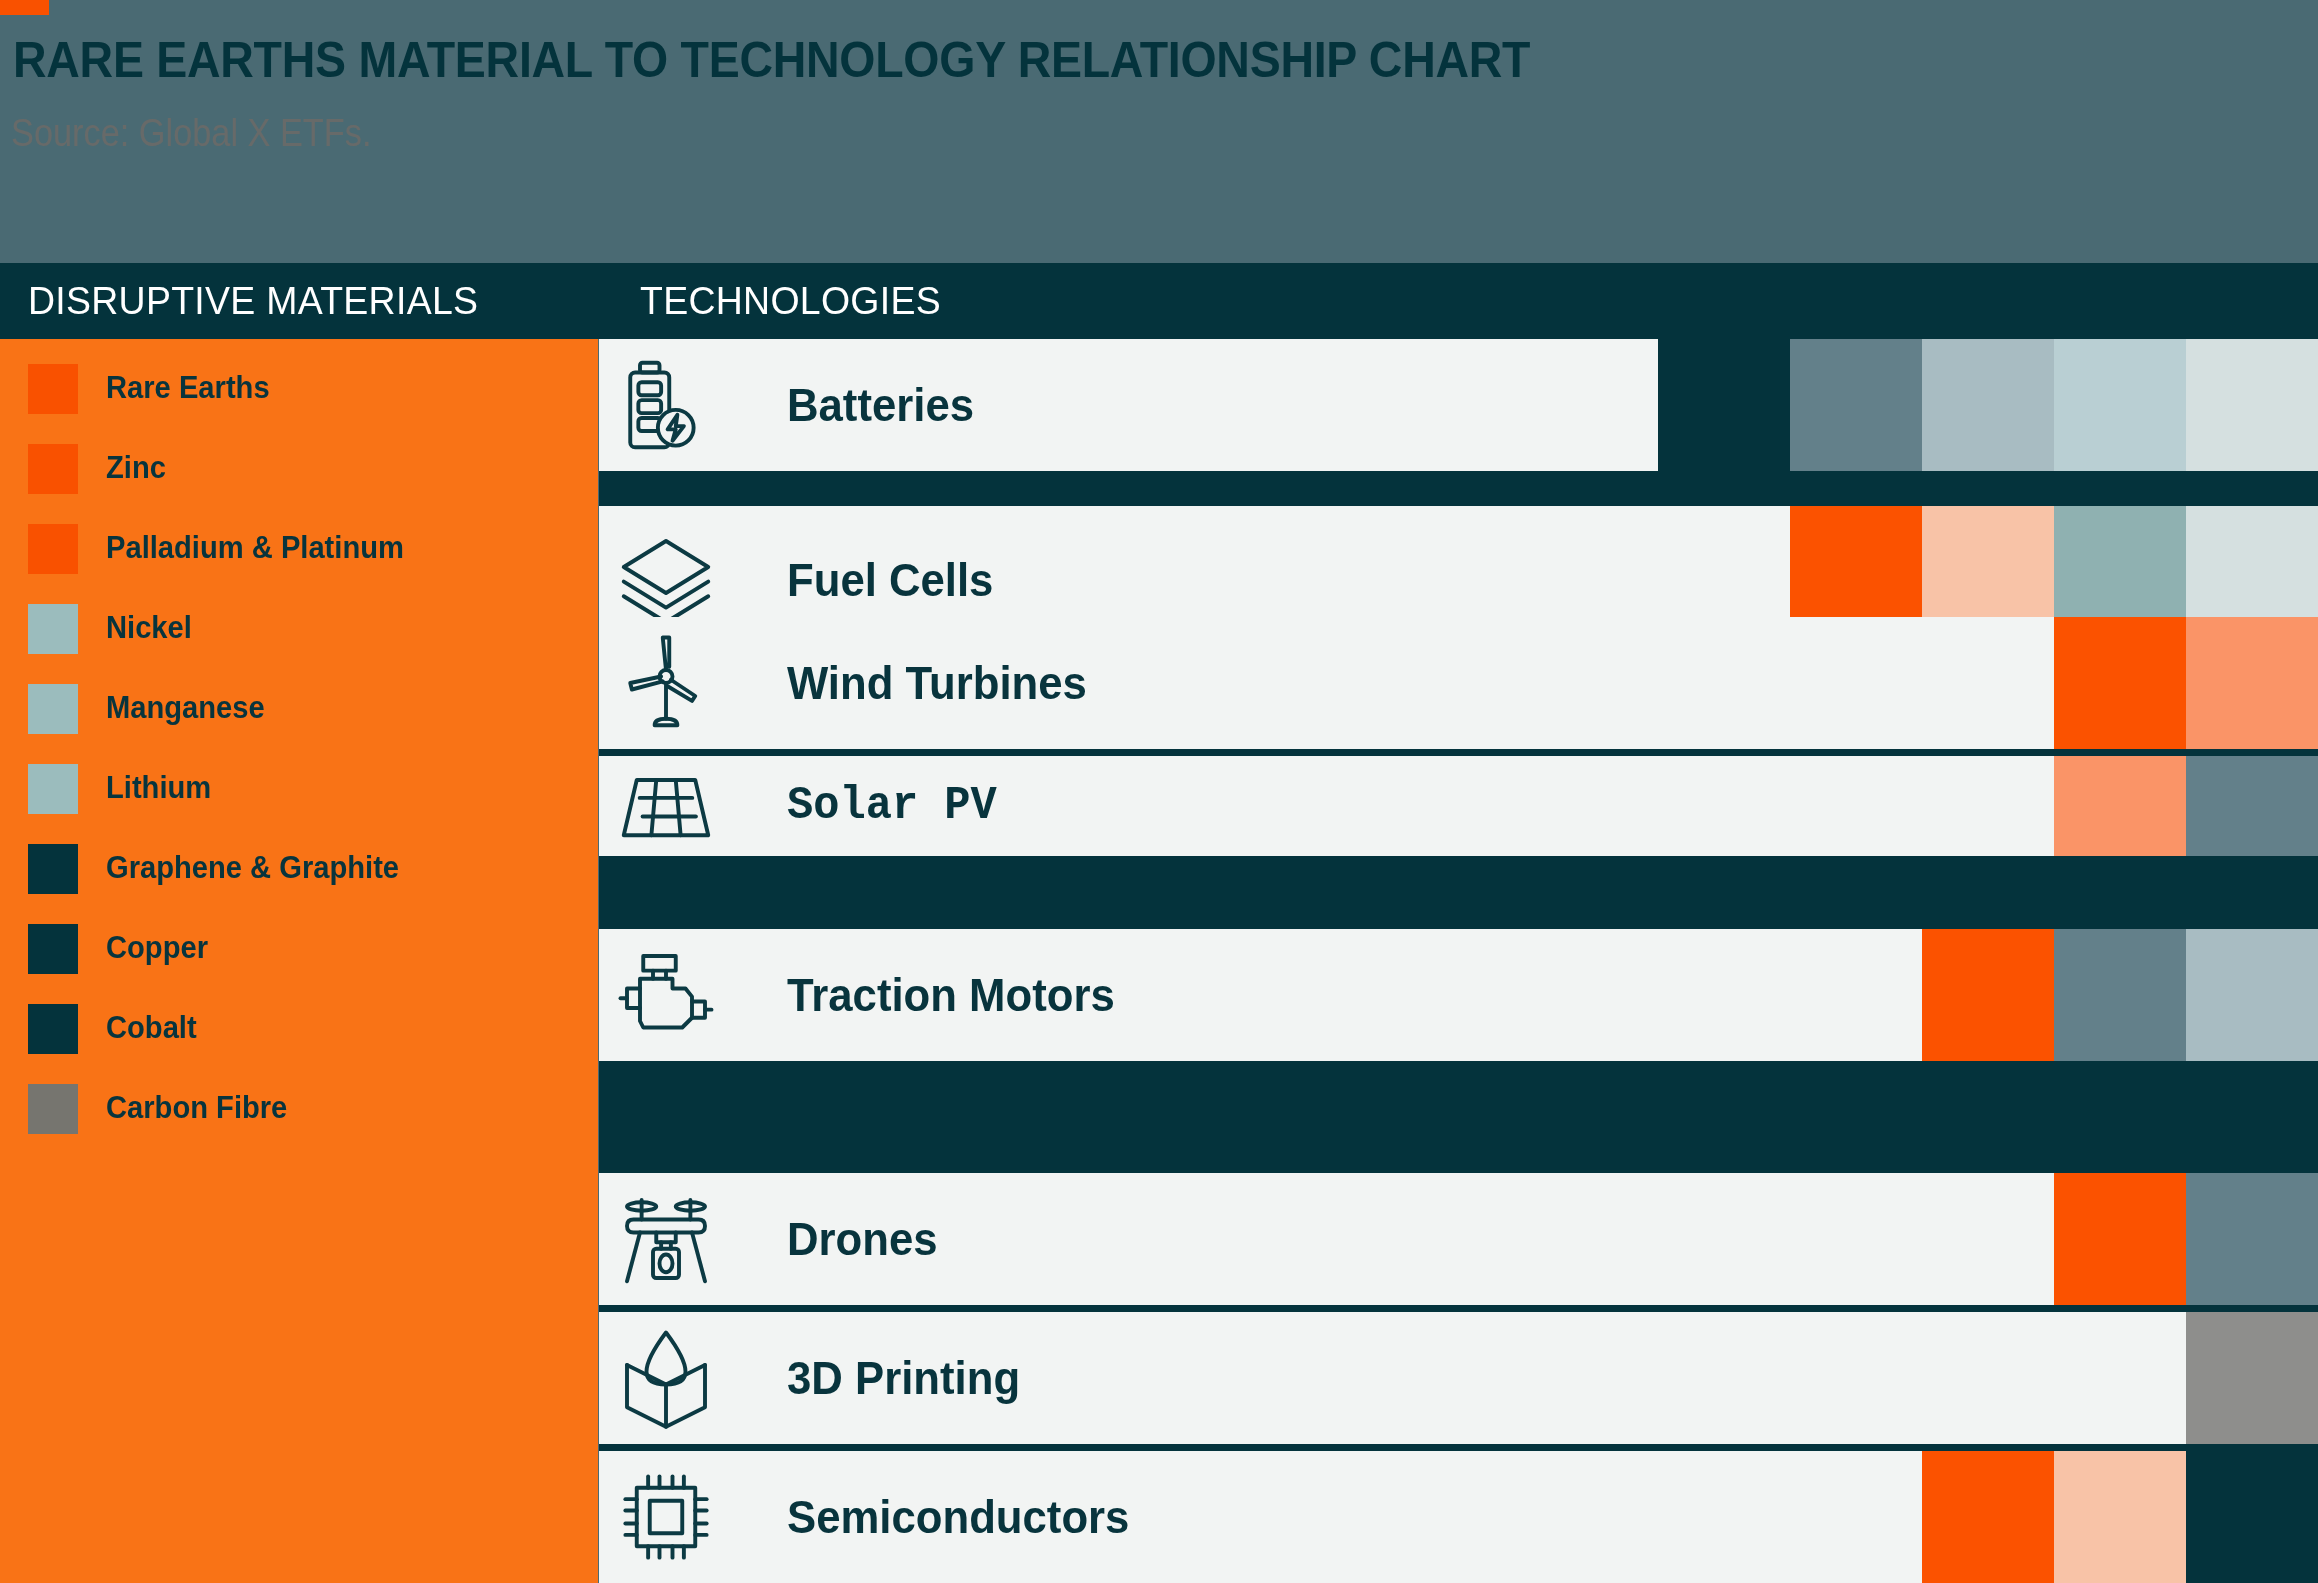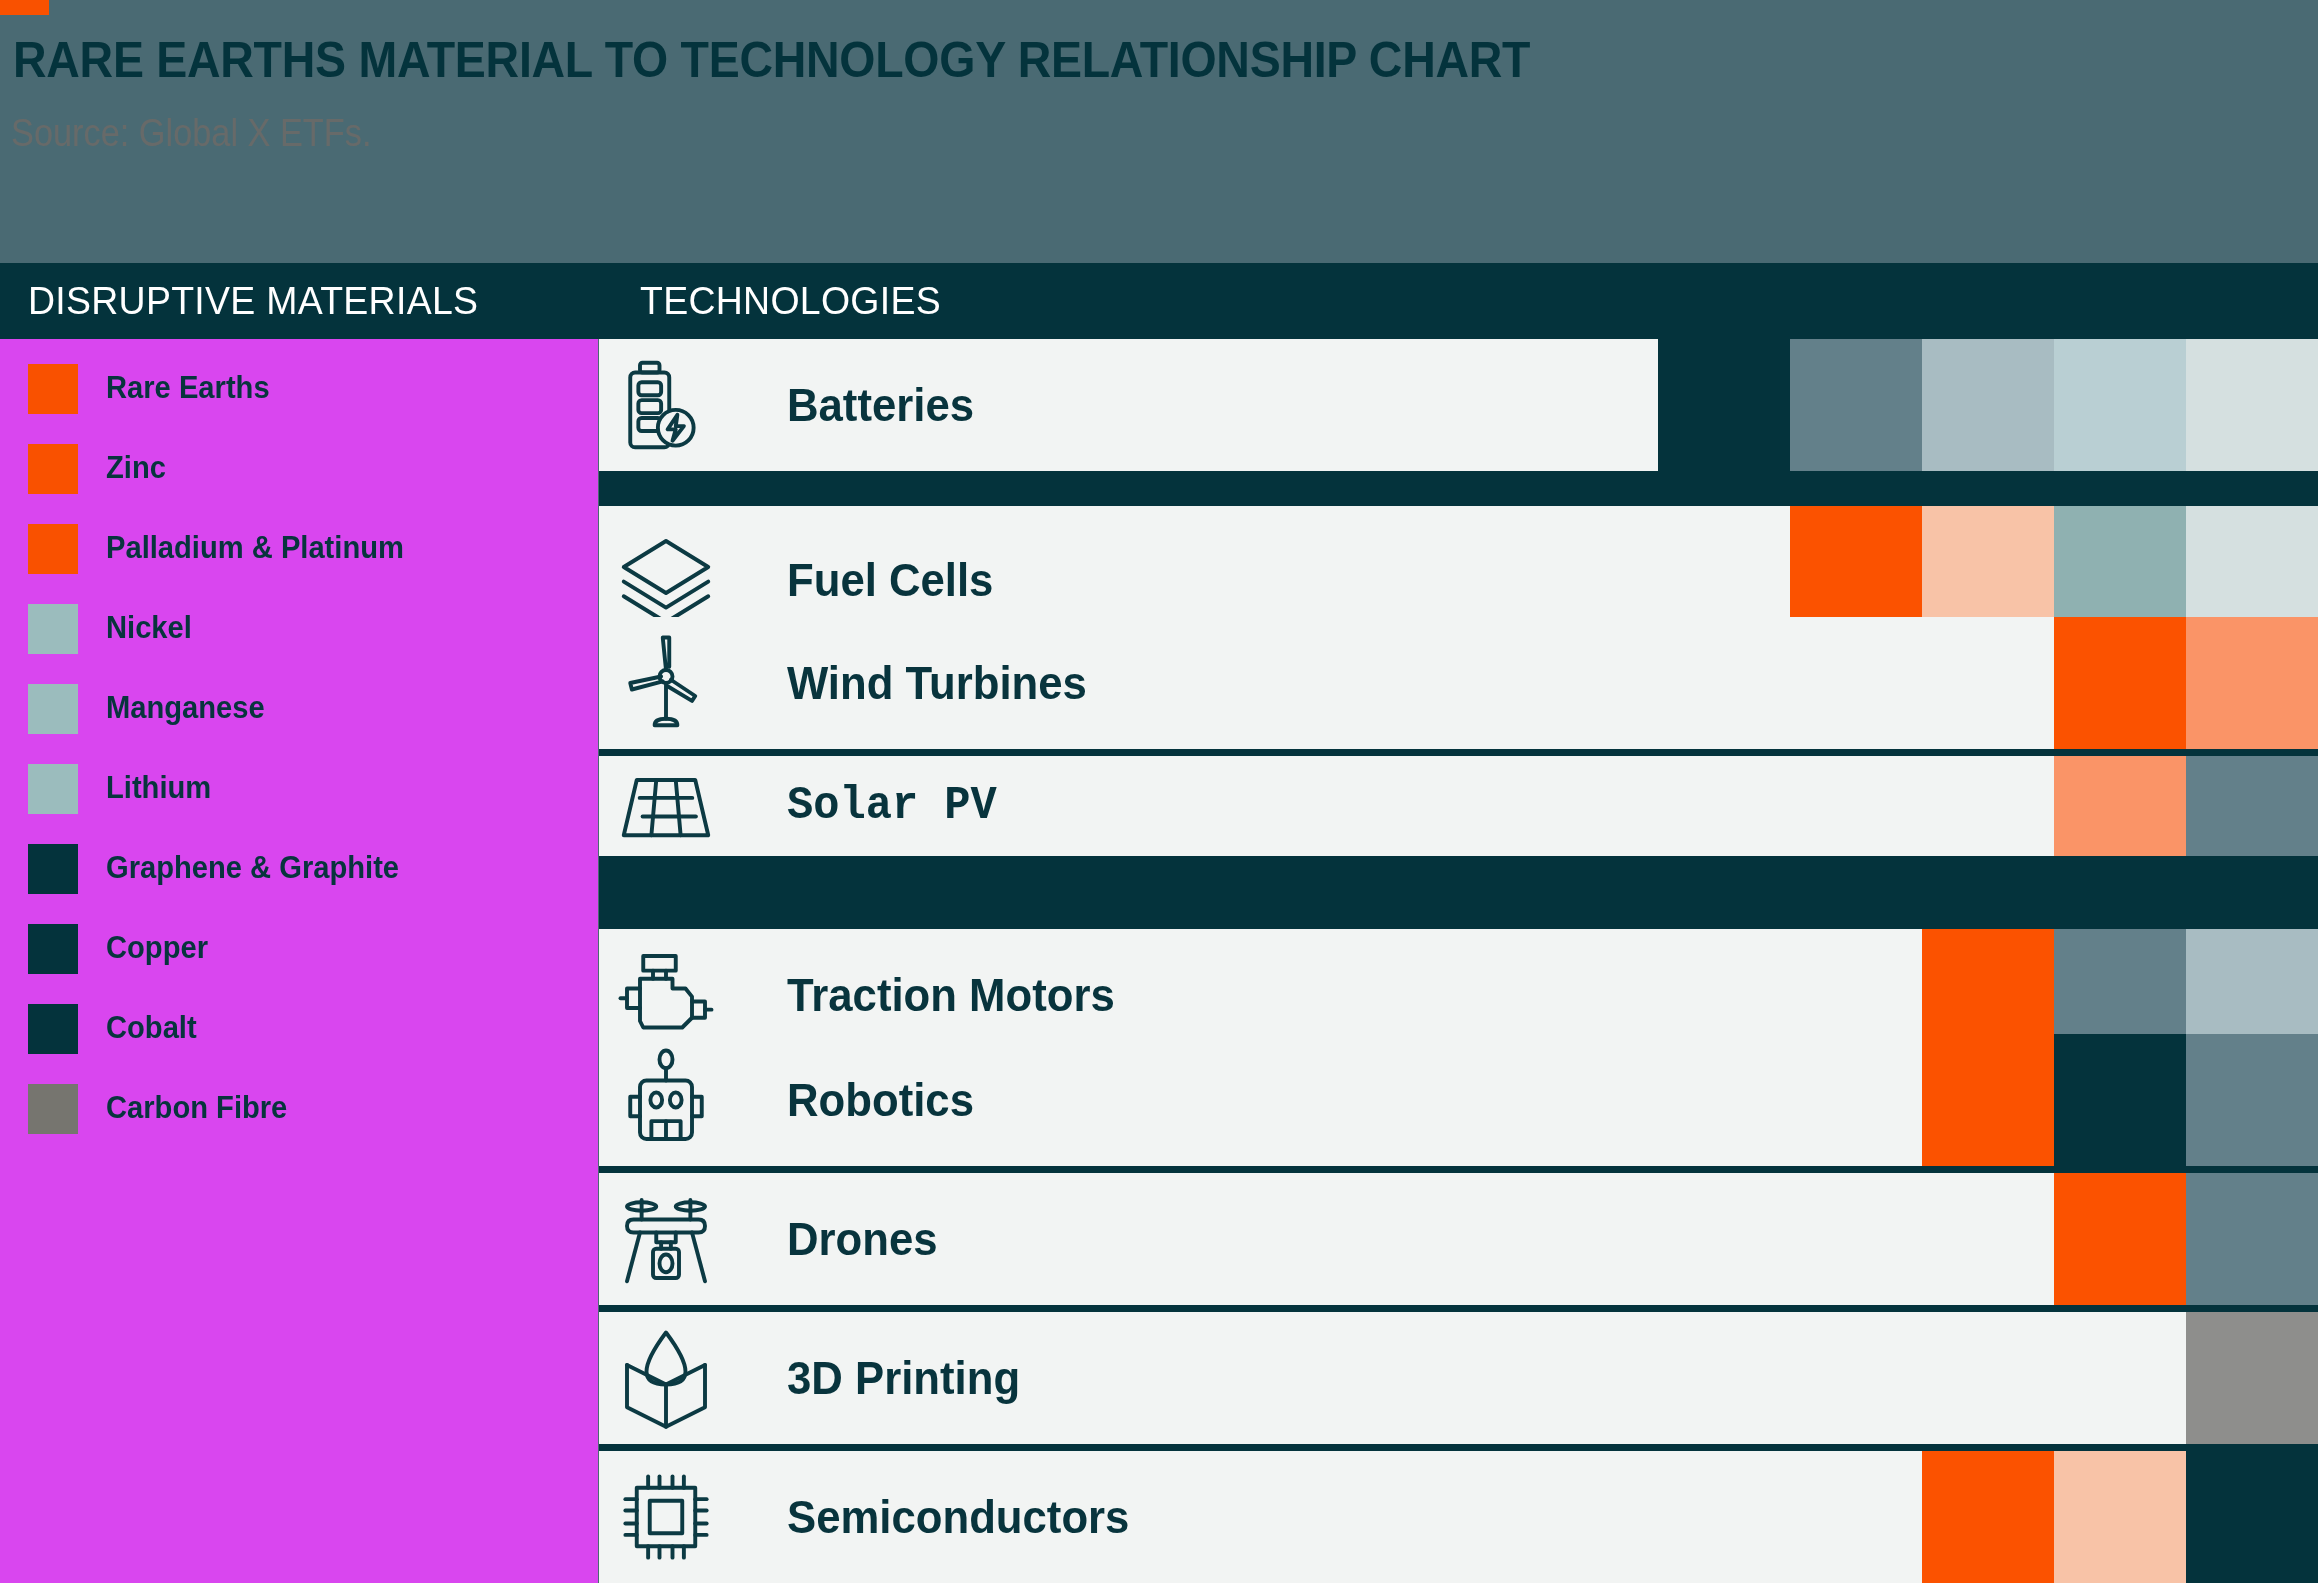--- a/index.html
+++ b/index.html
@@ -33,21 +33,21 @@
     font-size:39px; color:#ffffff; letter-spacing:0.3px; white-space:nowrap;
     transform:scaleX(0.96); transform-origin:left center;
   }
   #tech-header {
     position:absolute; left:640px; top:279px;
     font-size:39px; color:#ffffff; letter-spacing:0.3px; white-space:nowrap;
     transform:scaleX(0.96); transform-origin:left center;
   }
 
   
-  #legend-panel { position:absolute; left:0; top:339px; width:598px; height:1244px; background:#d946ef; }
+  #legend-panel { position:absolute; left:0; top:339px; width:598px; height:1244px; background:#f97316; }
   .legend-item { position:absolute; left:28px; height:50px; }
   .legend-swatch { position:absolute; left:0; top:0; width:50px; height:50px; }
   .legend-label {
     position:absolute; left:78px; top:6.3px;
     font-size:31px; font-weight:bold; color:#08343d; white-space:nowrap;
     transform:scaleX(0.94); transform-origin:left center;
   }
 
   
   #grid-panel { position:absolute; left:599px; top:339px; width:1719px; height:1244px; background:#04333c; }
@@ -193,39 +193,20 @@
     <path d="M24 17 L24 22"></path>
           <path d="M32 17 L32 22"></path>
     <path d="M16 22 L36 22 L36 28 L44 28 L48 33 L48 46 L42 52 L18 52 L16 48 Z"></path>
     <path d="M16 28 L8 28 L8 40 L16 40"></path>
     <path d="M8 34 L4 34"></path>
     <path d="M48 36 L56 36 L56 46 L48 46"></path>
     <path d="M56 41 L60 41"></path>
   </svg>
       </div>
       <div class="row-label">Traction Motors</div>
-    </div>
-    <div class="tech-row" style="top: 695px; height: 132px;">
-      <div class="cell" style="left: 1323px; width: 132px; background: rgb(251, 82, 0);"></div>
-      <div class="cell" style="left: 1455px; width: 132px; background: rgb(4, 51, 60);"></div>
-      <div class="cell" style="left: 1587px; width: 132px; background: rgb(99, 128, 138);"></div>
-      <div class="row-icon">
-        <svg viewBox="0 0 64 64" fill="none" stroke="#0c3a43" stroke-width="2.4" stroke-linejoin="round" stroke-linecap="round">
-    <ellipse cx="32" cy="7" rx="4" ry="5.5"></ellipse>
-    <path d="M32 12.5 L32 20"></path>
-    <rect x="16" y="20" width="32" height="36" rx="4"></rect>
-    <ellipse cx="26" cy="32" rx="3.6" ry="4.6"></ellipse>
-    <ellipse cx="38" cy="32" rx="3.6" ry="4.6"></ellipse>
-    <path d="M16 30 L10 30 L10 42 L16 42"></path>
-    <path d="M48 30 L54 30 L54 42 L48 42"></path>
-    <path d="M23 56 L23 45 L41 45 L41 56"></path>
-    <path d="M32 45 L32 56"></path>
-  </svg>
-      </div>
-      <div class="row-label">Robotics</div>
     </div>
     <div class="tech-row" style="top: 834px; height: 132px;">
       <div class="cell" style="left: 1455px; width: 132px; background: rgb(251, 82, 0);"></div>
       <div class="cell" style="left: 1587px; width: 132px; background: rgb(99, 128, 138);"></div>
       <div class="row-icon">
         <svg viewBox="0 0 64 64" fill="none" stroke="#0c3a43" stroke-width="2.4" stroke-linejoin="round" stroke-linecap="round">
     <ellipse cx="17" cy="12" rx="9" ry="2.6"></ellipse>
     <ellipse cx="47" cy="12" rx="9" ry="2.6"></ellipse>
     <path d="M17 8 L17 20"></path>
           <path d="M47 8 L47 20"></path>

